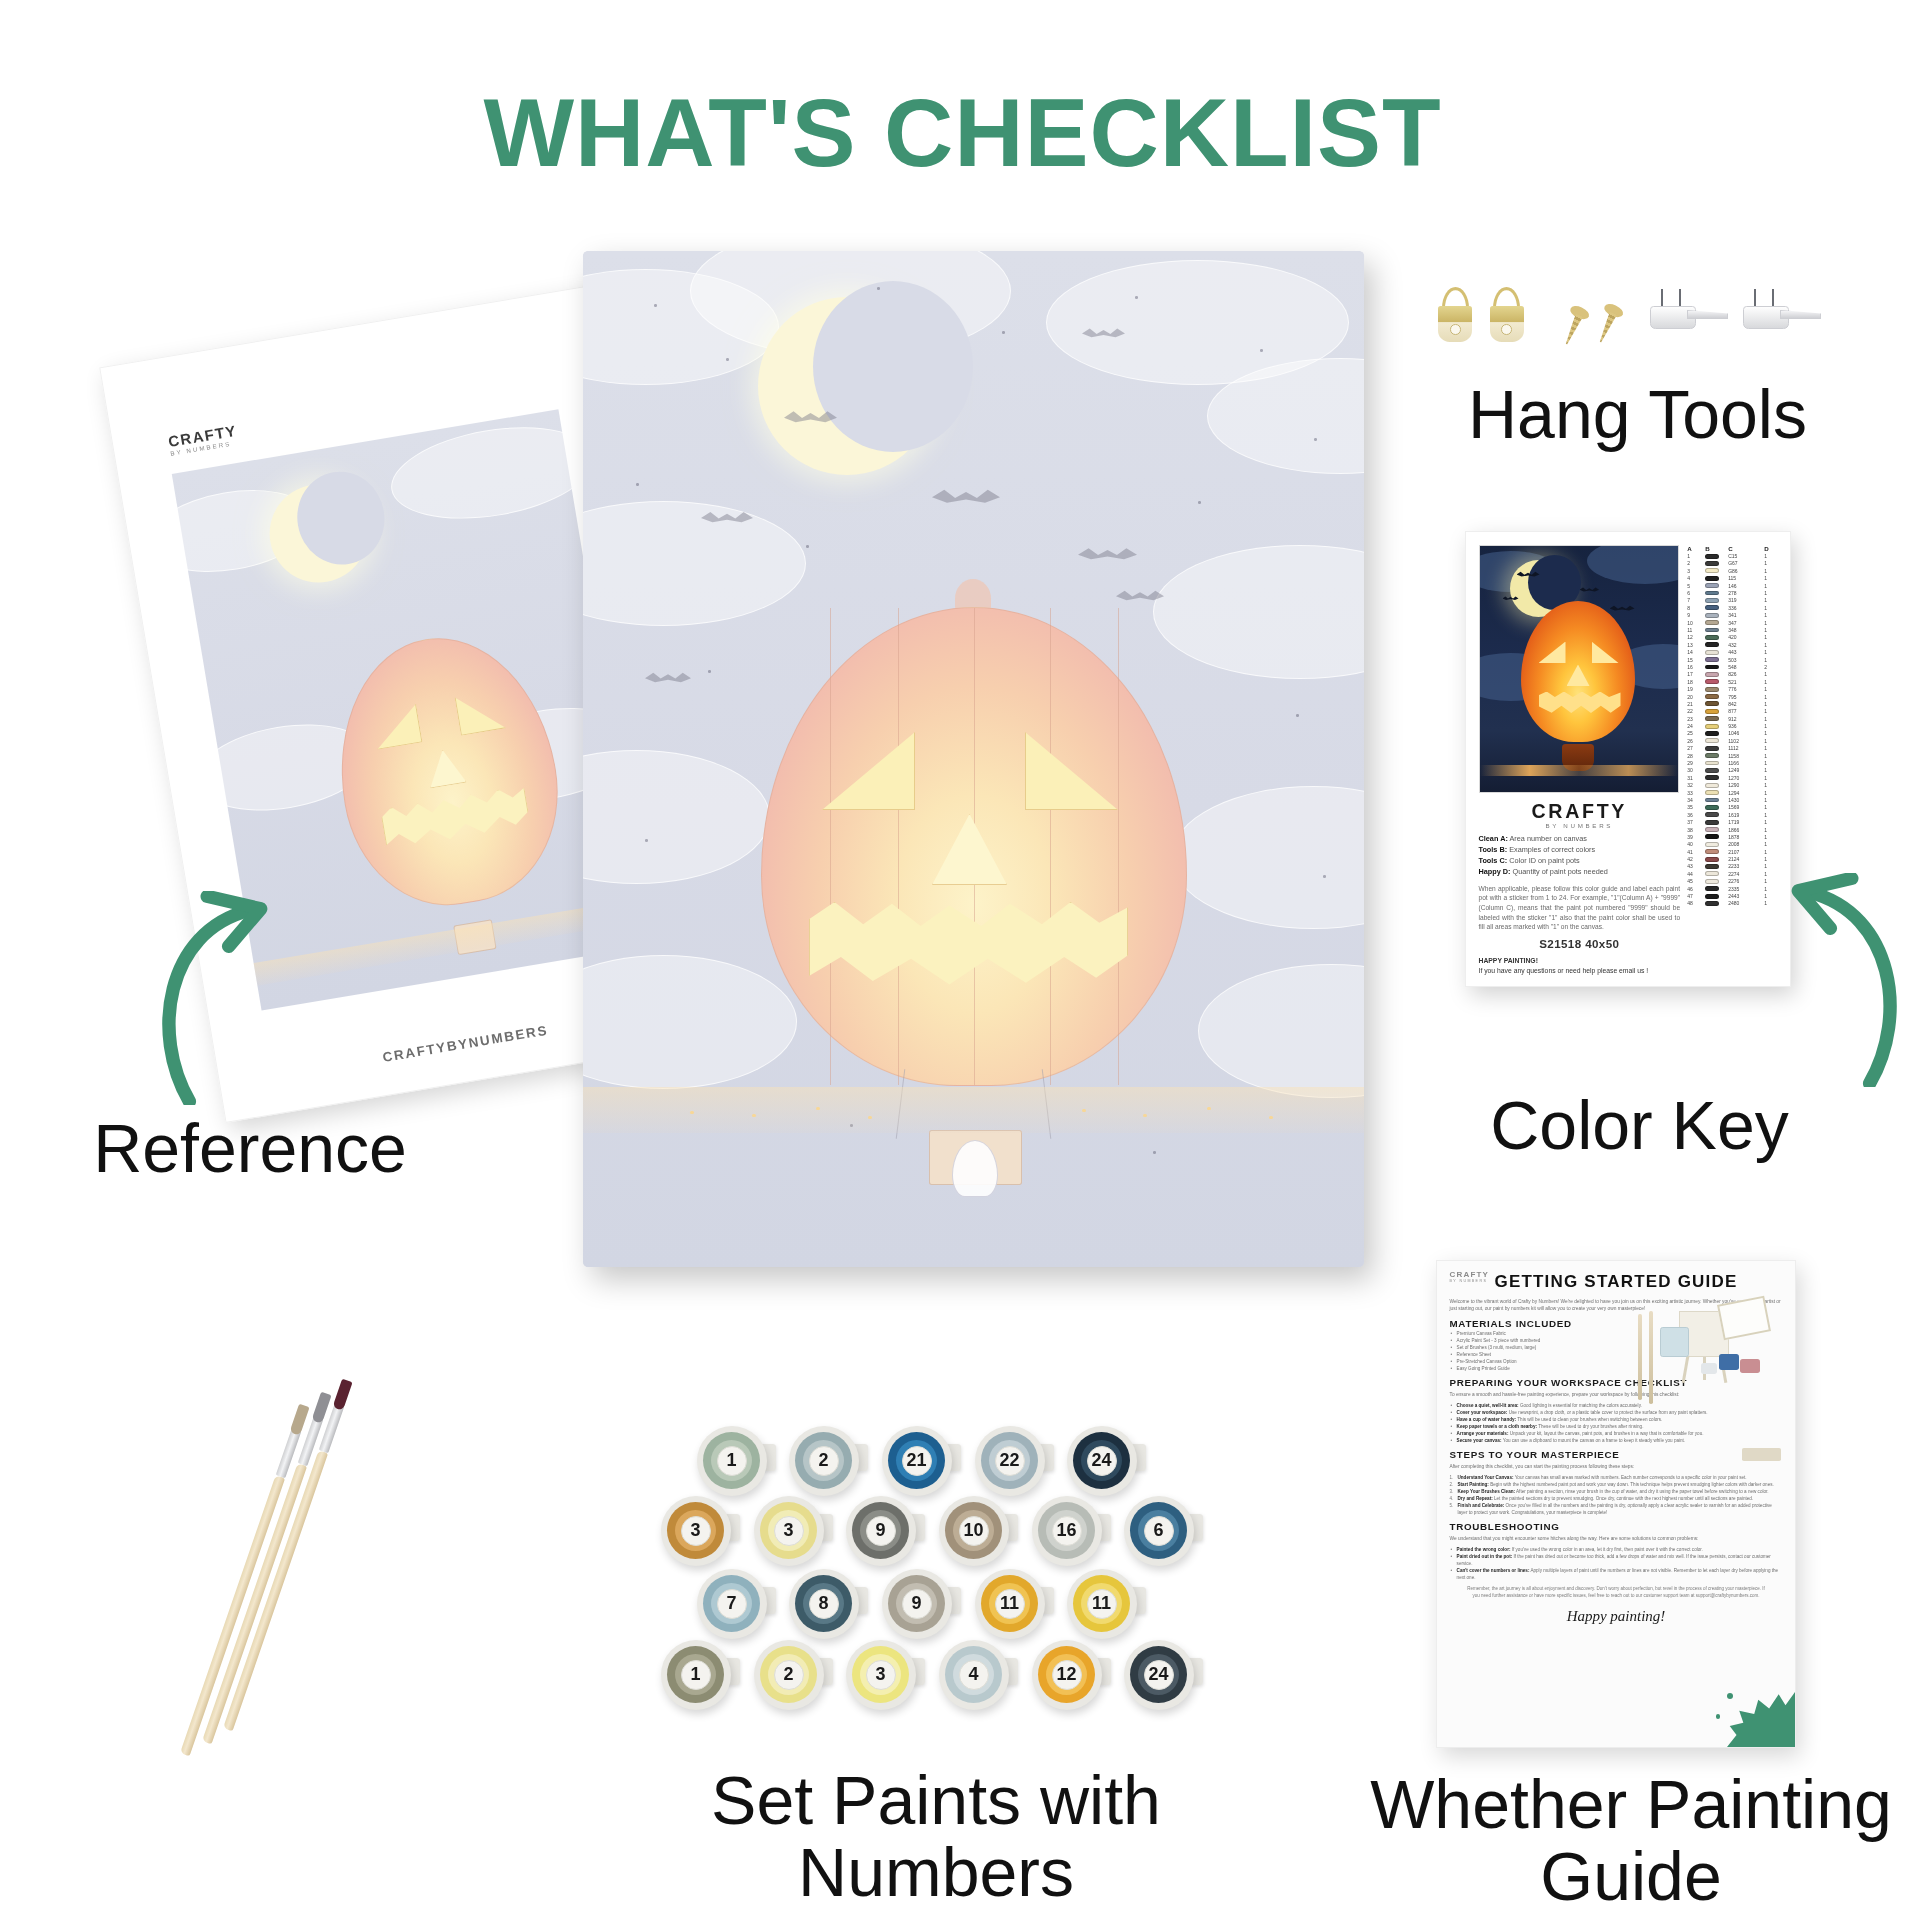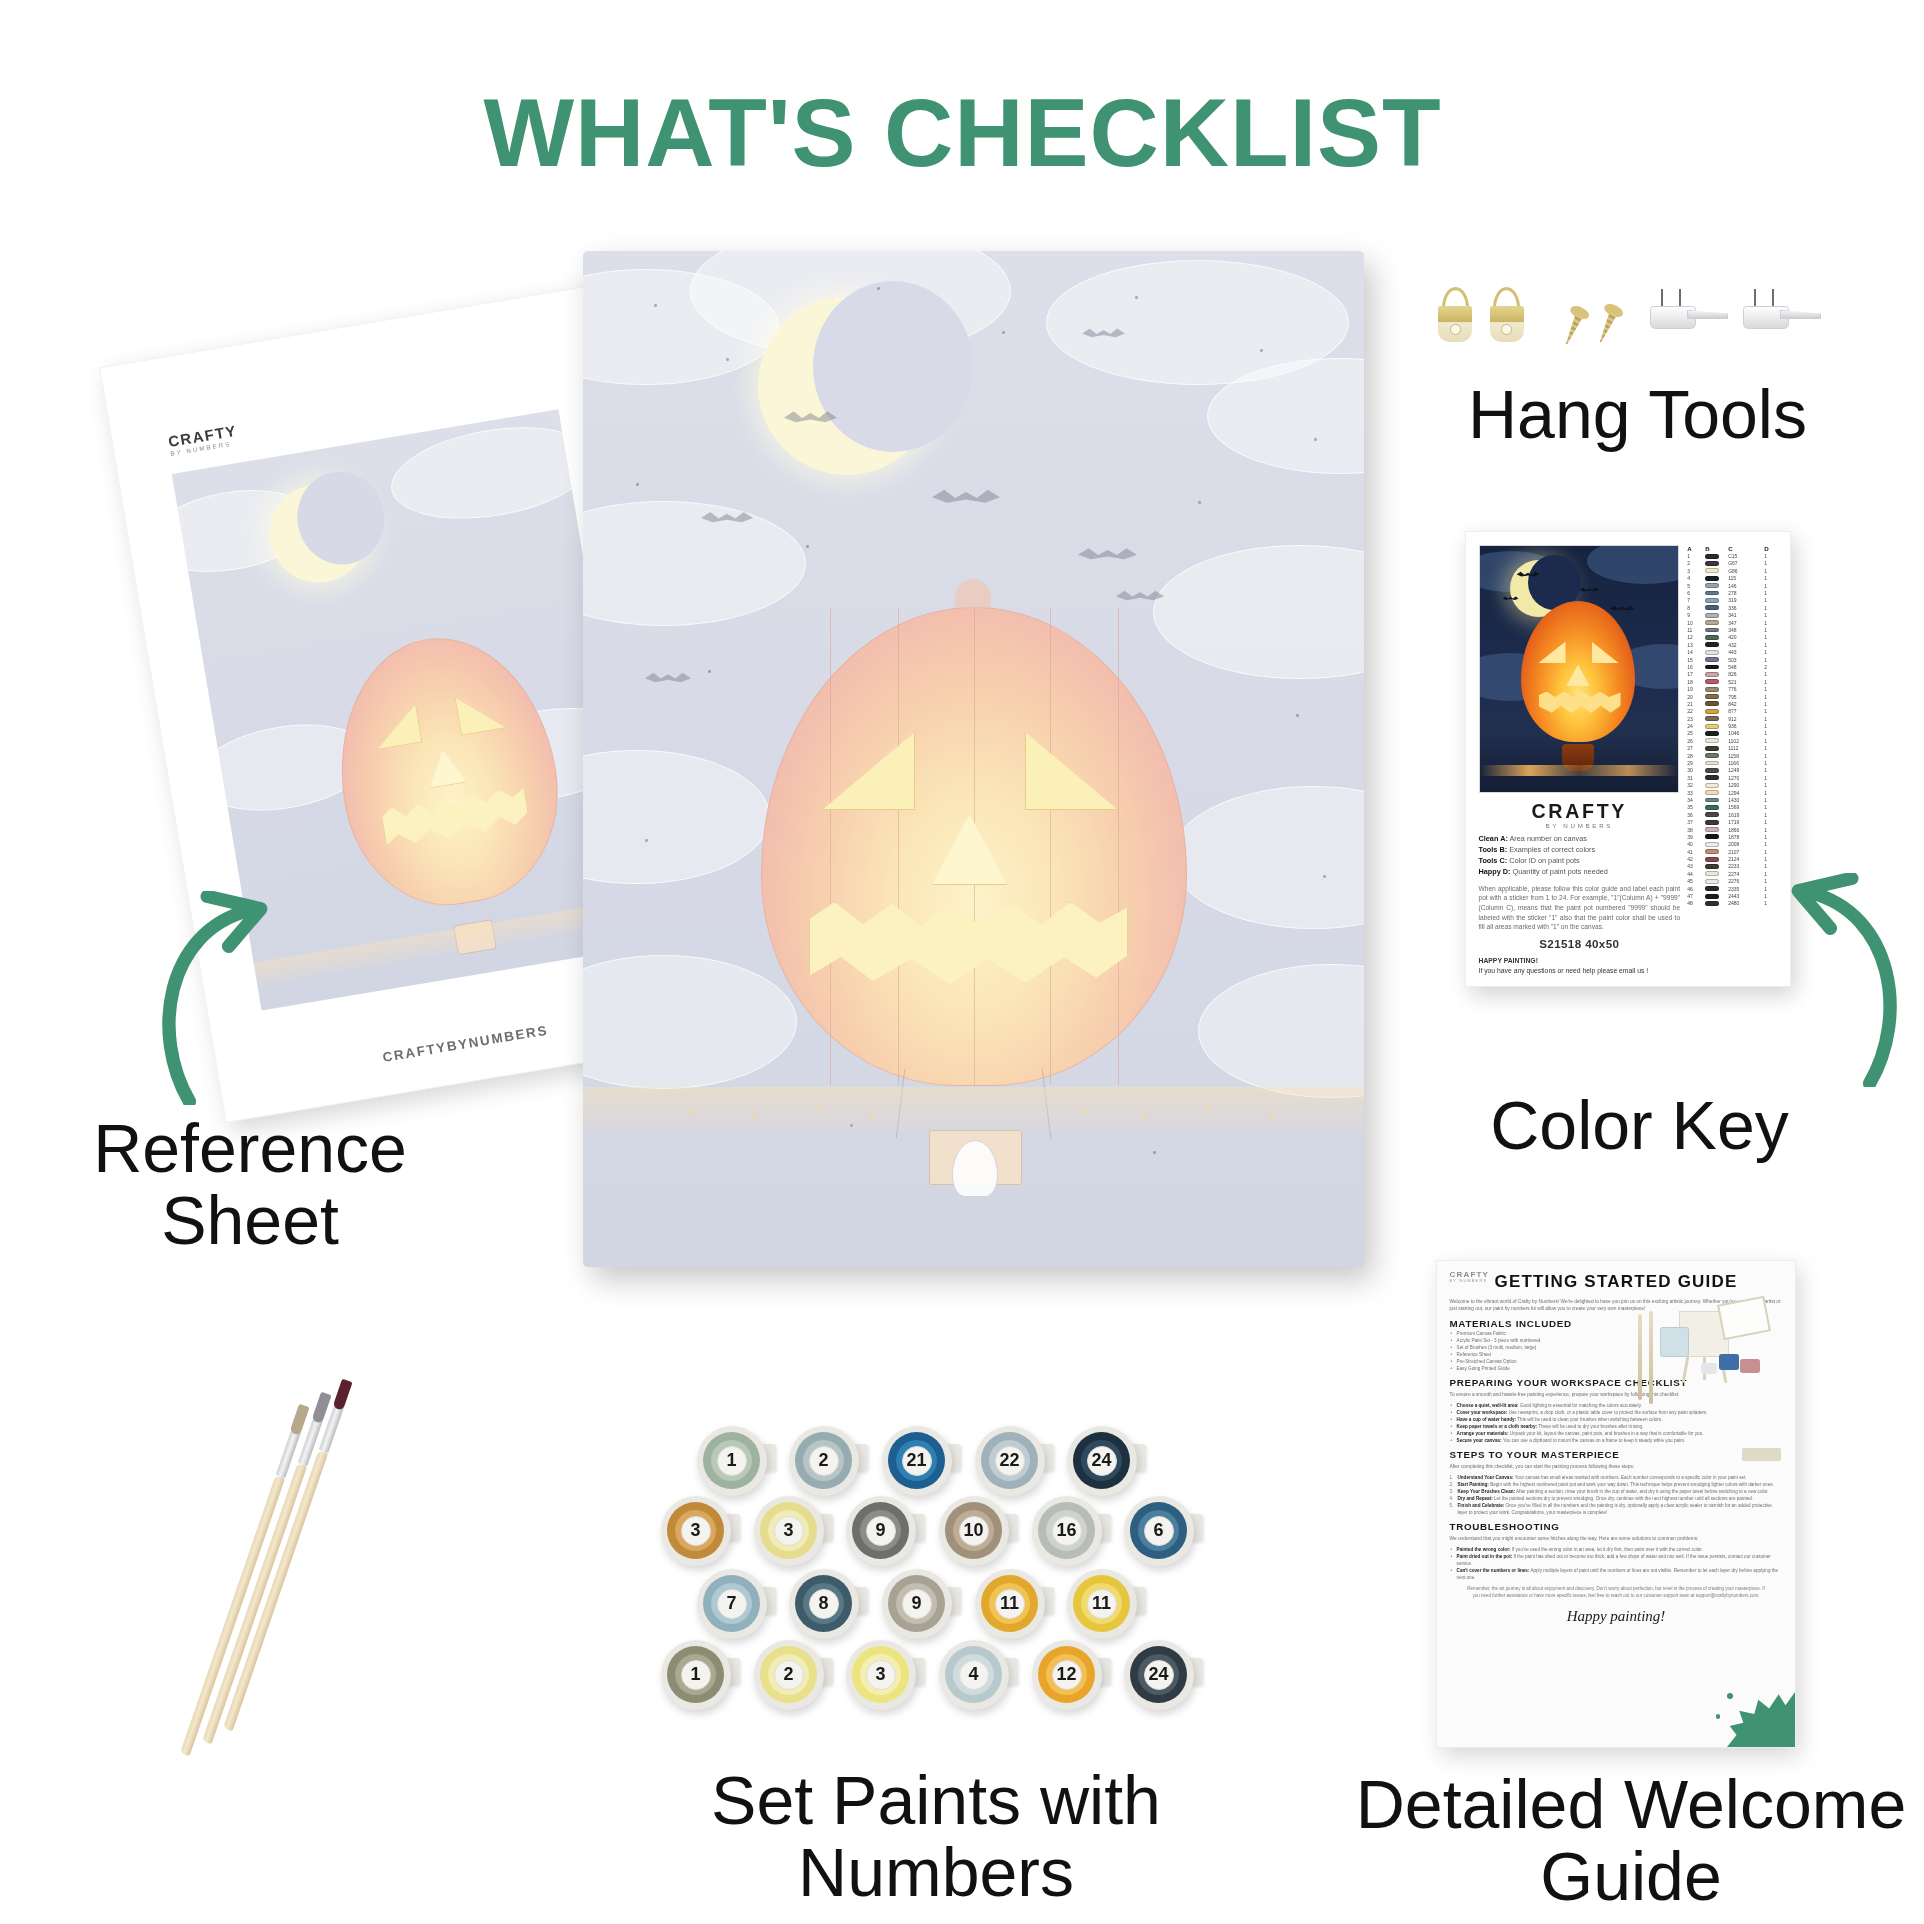--- a/index.html
+++ b/index.html
@@ -945,21 +945,21 @@
     <div class="g-art ga-pot" style="left:282px; top:93px; width:19.6px; height:16px; background:#3f6ea6;"></div>
     <div class="g-art ga-pot" style="left:303px; top:98px; width:19.6px; height:14.3px; background:#c98e92;"></div>
     <div class="g-art ga-pot" style="left:264px; top:102px; width:16px; height:10.7px; background:#e3e7ea;"></div>
     <div class="g-art" style="left:305px; top:187px; width:39px; height:12.5px; background:#e0d9c6; border-radius:1.8px;"></div>
 
     <div class="g-splash"></div>
     <div class="g-splash-d1"></div>
     <div class="g-splash-d2"></div>
   </div>
   <div class="caption" style="left:1346px; top:1768px; width:570px; font-size:68px;">
-    <div>Detailed Welcome</div>
+    <div>Whether Painting</div>
     <div>Guide</div>
   </div>
 
   <div id="paints">
       <div class="pot" style="left: 36px; top: 0px;">
         <div class="tab"></div>
         <div class="body">
           <div class="ring" style="background:#9db3a0"></div>
           <div class="inner" style="background:#b9c9b8"></div>
           <div class="cap">1</div>
@@ -1152,21 +1152,20 @@
     </div>
     <div class="brush" style="left:55px; top:78px; height:356px; transform:rotate(19deg);">
       <div class="handle" style="left:0;"></div>
       <div class="ferrule" style="left:0; bottom:294px;"></div>
       <div class="tip" style="left:-0.9px; bottom:339px; background:#b7a88c;"></div>
     </div>
   </div>
 
   <div class="caption" style="left:27px; top:1112px; width:446px; font-size:68px;">
     <div>Reference</div>
-    <div>Sheet</div>
   </div>
 
   <svg class="arrow" style="left:143px; top:891px; width:214px; height:214px;" viewBox="0 0 240 240">
     <path d="M52 236 C 8 160, 26 46, 118 22" fill="none" stroke="#3f9272" stroke-width="15" stroke-linecap="round"></path>
     <path d="M72 6 L 132 20 L 96 62" fill="none" stroke="#3f9272" stroke-width="15" stroke-linecap="round" stroke-linejoin="round"></path>
   </svg>
 
   <svg class="arrow" style="left:1702px; top:873px; width:214px; height:214px;" viewBox="0 0 240 240">
     <path d="M188 236 C 232 160, 214 46, 122 22" fill="none" stroke="#3f9272" stroke-width="15" stroke-linecap="round"></path>
     <path d="M168 6 L 108 20 L 144 62" fill="none" stroke="#3f9272" stroke-width="15" stroke-linecap="round" stroke-linejoin="round"></path>

